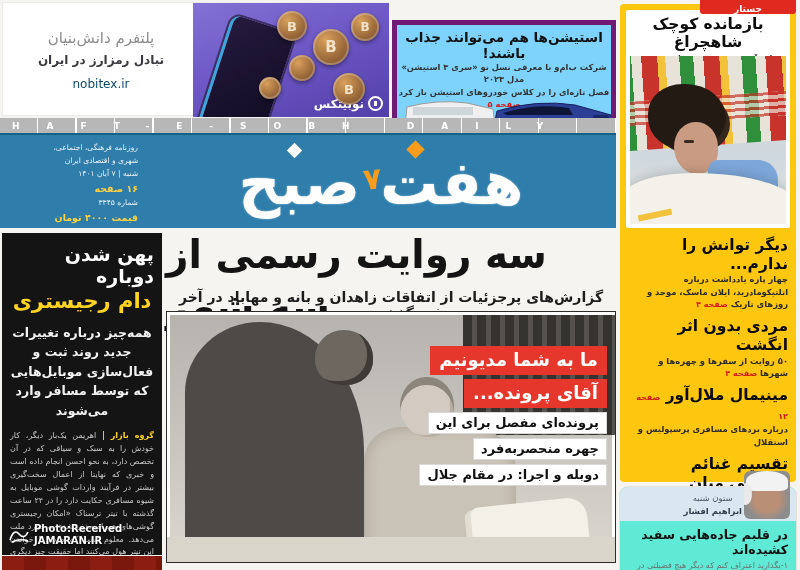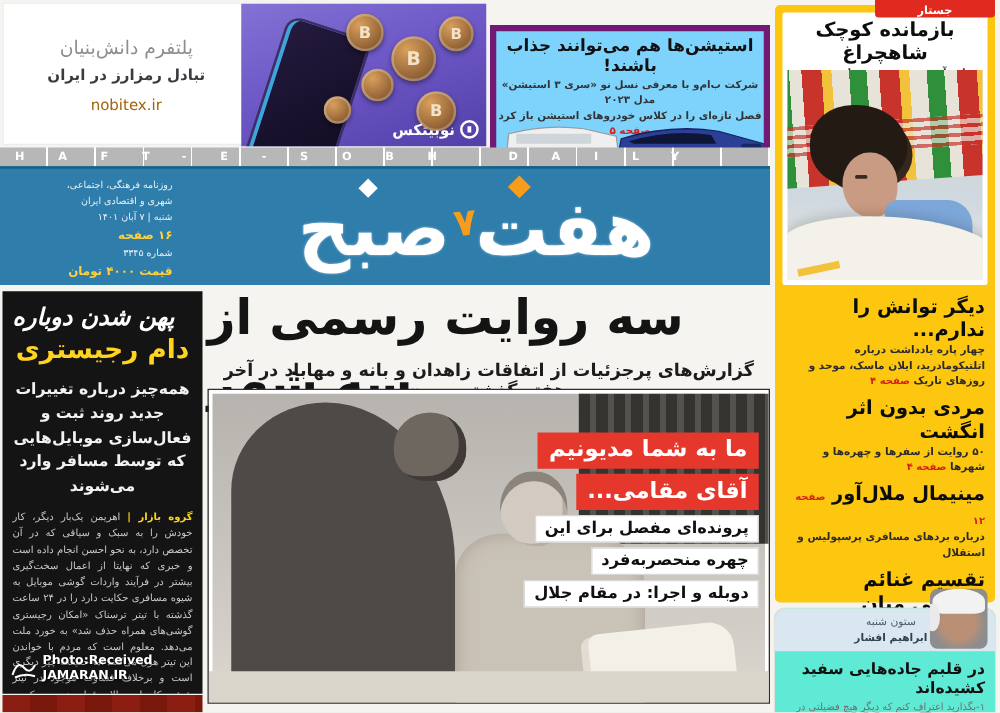--- a/index.html
+++ b/index.html
@@ -9,21 +9,21 @@
   .abs { position:absolute; }
   .rtl { direction:rtl; unicode-bidi:isolate; }
 
   
   .nobitex-card { left:2px; top:2px; width:386px; height:114px; background:#ffffff;
                   border:1px solid #ececec; }
   .nobitex-text { left:0; top:0; width:196px; height:114px; display:flex; flex-direction:column;
                   align-items:center; justify-content:center; gap:6px; text-align:center; }
   .nbx-tag { color:#8d8d92; font-size:15px; }
   .nbx-title { color:#3a3a40; font-size:12px; font-weight:bold; }
-  .nbx-url { color:#a16207; font-size:12px; margin-top:4px; }
+  .nbx-url { color:#0c4a6e; font-size:12px; margin-top:4px; }
   .nobitex-visual { left:190px; top:0; width:196px; height:114px; overflow:hidden;
                     background:linear-gradient(160deg,#8472d4 0%,#6d58c6 45%,#533fa9 100%); }
   .phone { left:18px; top:18px; width:66px; height:130px; background:linear-gradient(135deg,#241a3e,#0e0a1e);
            border-radius:10px; transform:rotate(18deg); box-shadow:0 0 0 2px #3b2f63;
            border-left:3px solid #3aa7d9; }
   .coin { border-radius:50%; background:radial-gradient(circle at 35% 30%, #d9a express 05c, #6e4322);
           background:radial-gradient(circle at 35% 30%, #d9a05c, #6e4322);
           display:flex; align-items:center; justify-content:center; color:#f3e2c8;
           font-weight:bold; box-shadow:inset 0 0 0 2px rgba(255,255,255,.25), 0 2px 4px rgba(0,0,0,.4); }
   .nbx-brand { right:6px; bottom:6px; display:flex; align-items:center; gap:4px; color:#fff; }
@@ -117,21 +117,21 @@
   .desk { position:absolute; left:0; bottom:0; width:100%; height:10%; background:#dad5cb; }
   .caption-stack { position:absolute; right:8px; top:34px; display:flex; flex-direction:column;
                    align-items:flex-start; gap:4px; direction:rtl; }
   .cap-red { background:#e6372d; color:#ffffff; font-size:18px; font-weight:bold; padding:3px 9px 5px; }
   .cap-white { background:#ffffff; color:#101010; font-size:13px; font-weight:bold; padding:2px 7px 3px;
                border:1px solid #d8d8d8; }
 
   
   .registry { left:2px; top:233px; width:160px; height:322px; background:#141414; padding:10px 8px 6px;
               overflow:hidden; }
-  .reg-t1 { text-align:left; color:#ffffff; font-size:19px; font-weight:bold; direction:rtl;font-style:italic; }
+  .reg-t1 { text-align:right; color:#ffffff; font-size:19px; font-weight:bold; direction:rtl; }
   .reg-t2 { text-align:center; color:#ffd41e; font-size:21px; font-weight:bold; direction:rtl; margin-top:2px; }
   .reg-sub { margin-top:10px; text-align:center; color:#f2f2f2; font-size:12.5px; font-weight:bold;
              direction:rtl; line-height:1.55; }
   .reg-body { margin-top:10px; color:#c9c9c9; font-size:8px; direction:rtl; text-align:justify;
               line-height:1.62; }
   .reg-byline { color:#ffd41e; font-weight:bold; }
   .watermark { position:absolute; left:6px; bottom:8px; display:flex; align-items:center; gap:4px;
                color:#ffffff; z-index:3; text-shadow:0 1px 2px #000; }
   .wm-lines { font-size:10px; font-weight:bold; line-height:1.2; }
   .red-strip { left:2px; top:556px; width:160px; height:14px; background:#8c1d12;
@@ -294,21 +294,21 @@
   <div class="abs studio">
     <div class="blinds"></div>
     <div class="figure-standing"></div>
     <div class="fs-head"></div>
     <div class="figure-seated-body"></div>
     <div class="figure-seated-head"></div>
     <div class="papers"></div>
     <div class="desk"></div>
     <div class="caption-stack">
       <div class="cap-red">ما به شما مدیونیم</div>
-      <div class="cap-red">آقای مقامی...</div>
+      <div class="cap-red">آقای پرونده...</div>
       <div class="cap-white">پرونده‌ای مفصل برای این</div>
       <div class="cap-white">چهره منحصربه‌فرد</div>
       <div class="cap-white">دوبله و اجرا: در مقام جلال</div>
     </div>
   </div>
 
   <div class="abs registry">
     <div class="reg-t1">پهن شدن دوباره</div>
     <div class="reg-t2">دام رجیستری</div>
     <div class="reg-sub">همه‌چیز درباره تغییرات جدید روند ثبت و فعال‌سازی موبایل‌هایی که توسط مسافر وارد می‌شوند</div>

